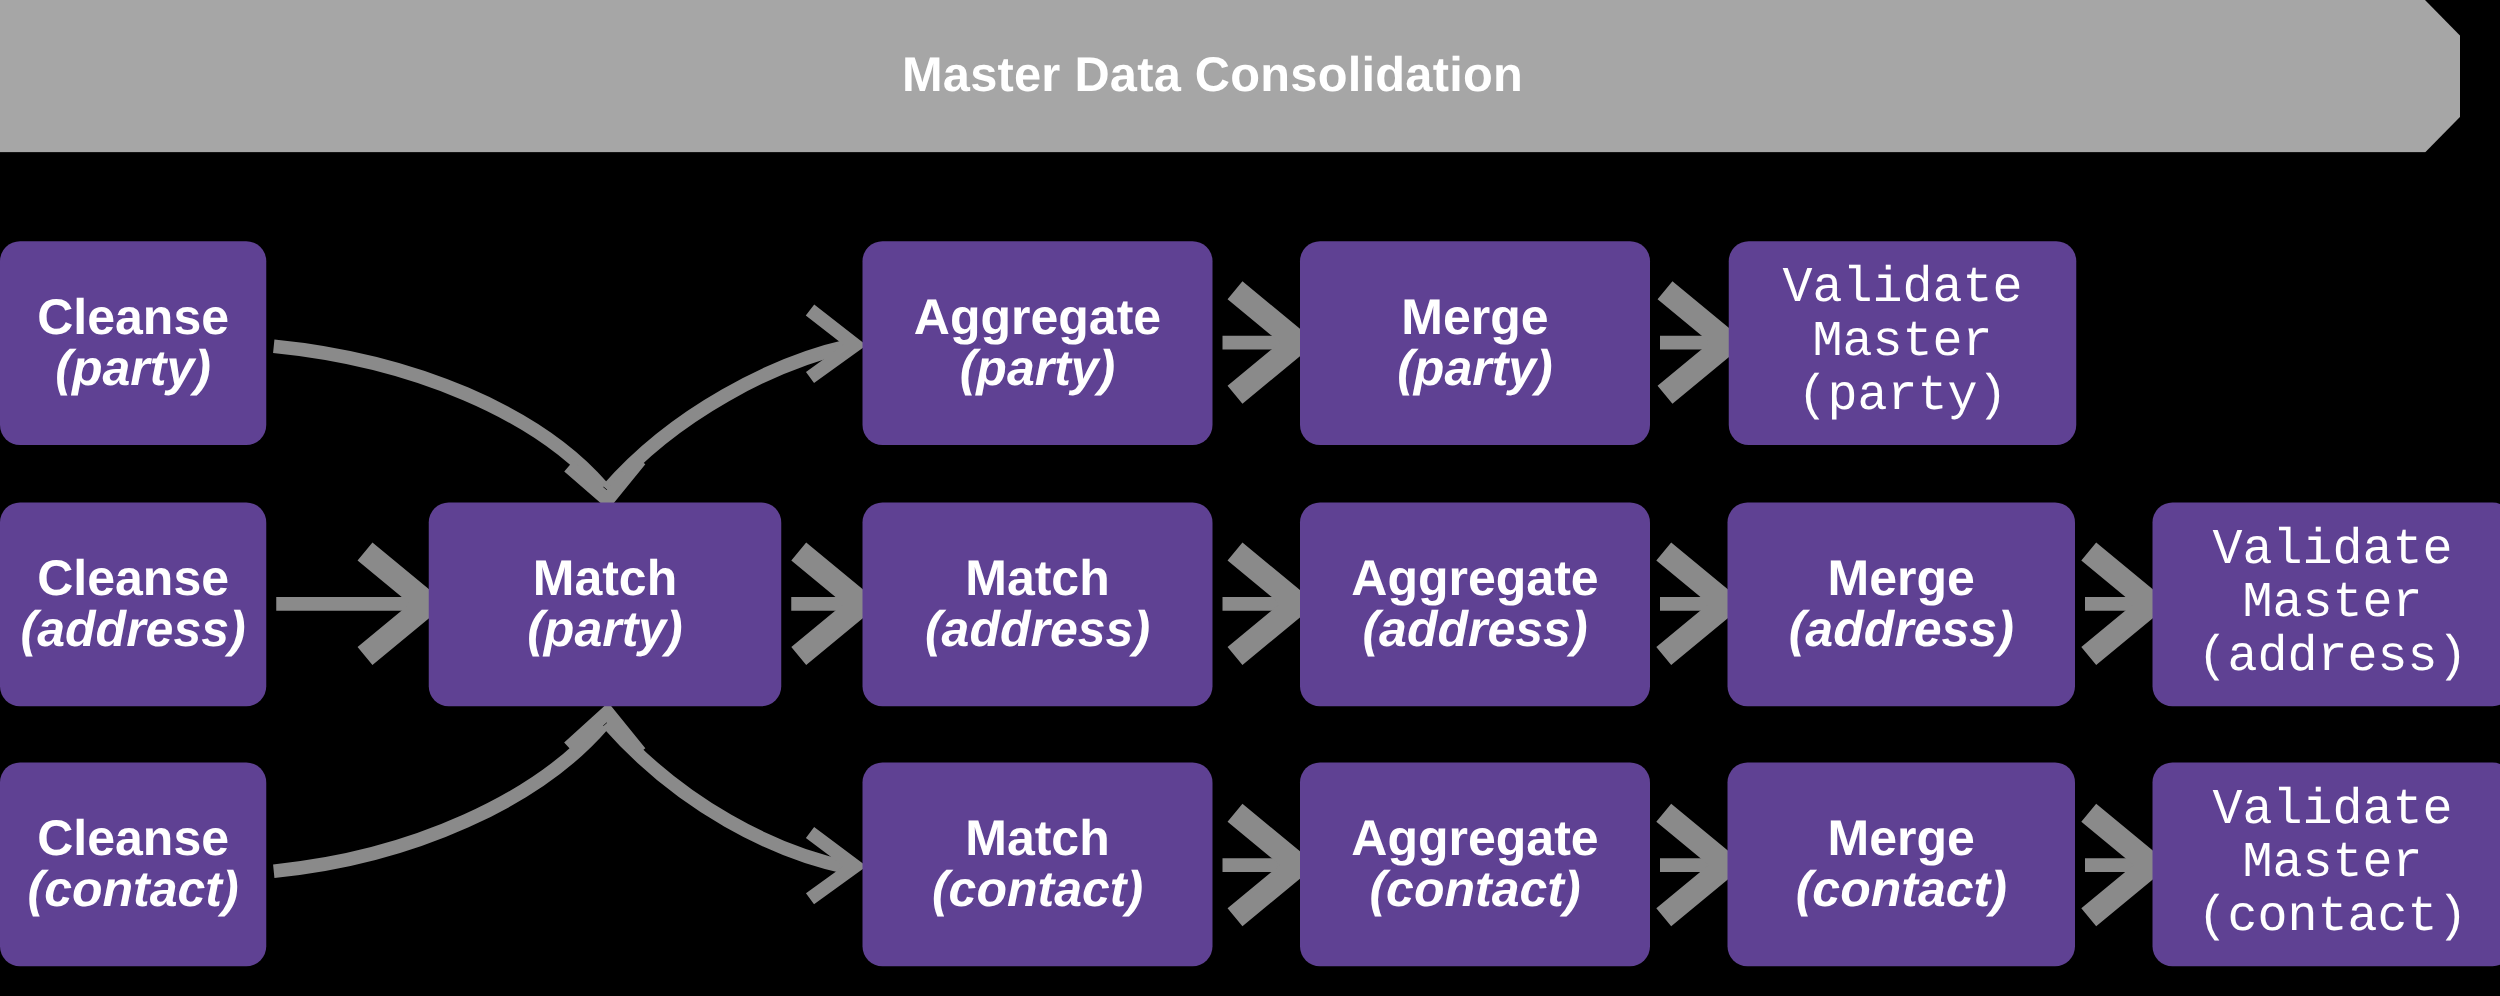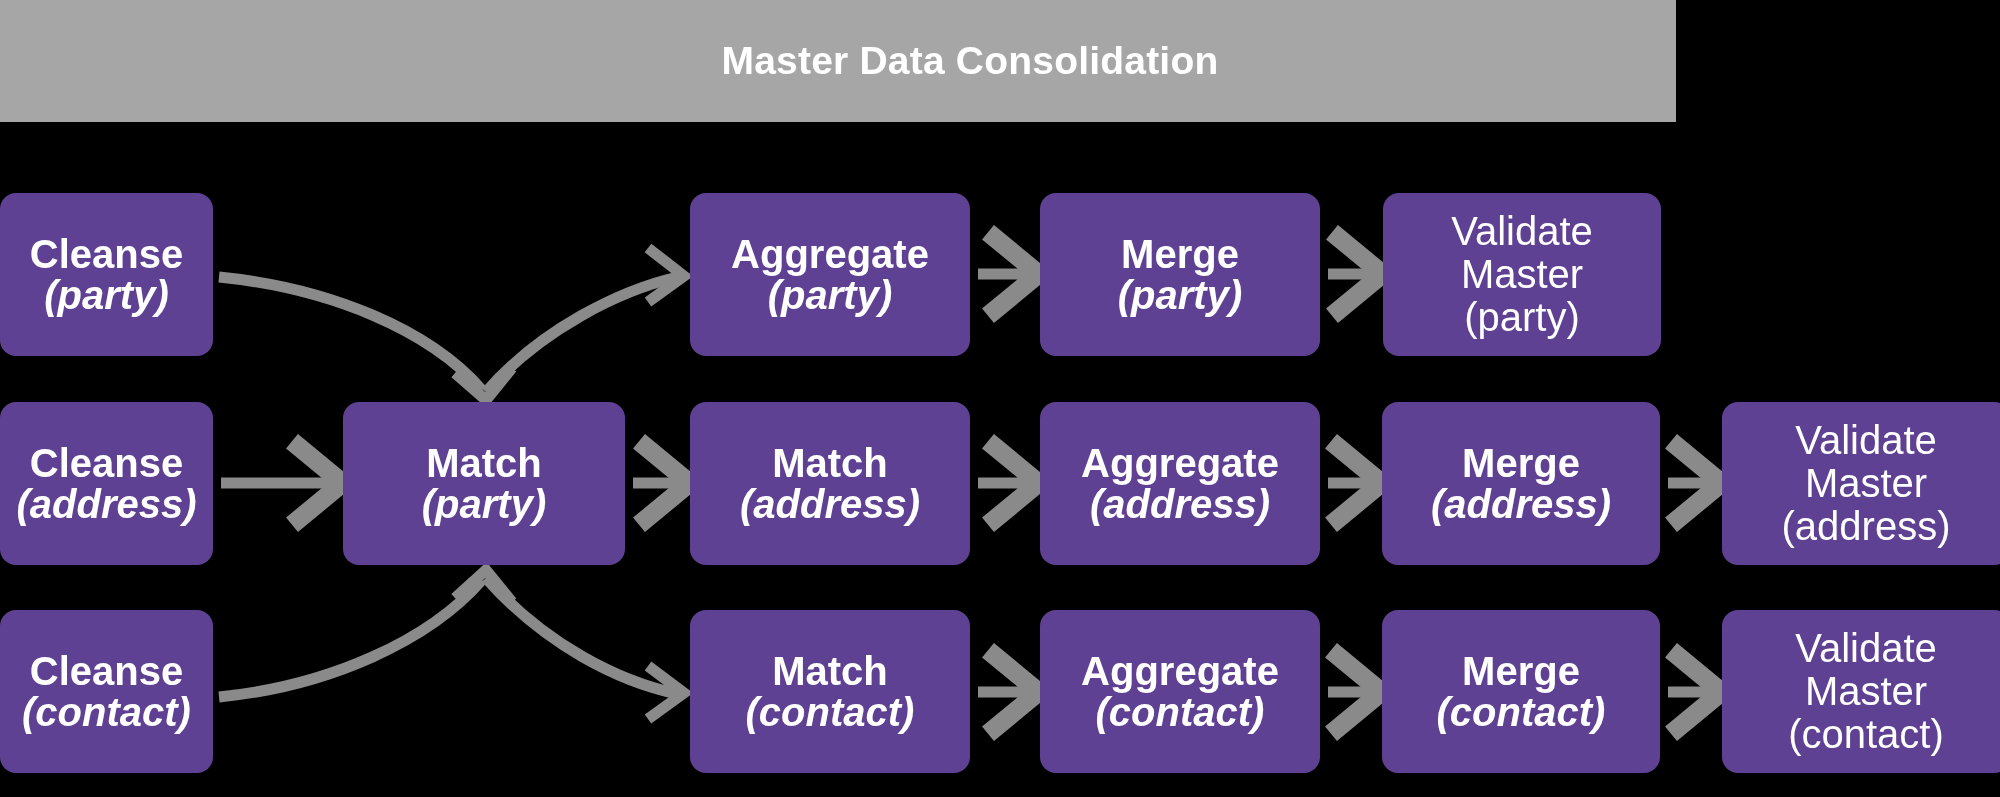--- a/index.html
+++ b/index.html
@@ -16,21 +16,21 @@
     height: 797px;
     background: #000000;
     overflow: hidden;
   }
 
   
   #banner {
     position: absolute;
     left: 0;
     top: 0;
-    width: 1676px;
+    width: 1968px;
     height: 122px;
   }
   #banner-shape {
     position: absolute;
     inset: 0;
     background: #A6A6A6;
     -webkit-clip-path: polygon(0 0, 1940px 0, 2000px 61px, 1940px 122px, 0 122px);
     clip-path: polygon(0 0, 1940px 0, 2000px 61px, 1940px 122px, 0 122px);
   }
   #banner-title {
@@ -78,20 +78,21 @@
   }
   
   .node.plain .l1,
   .node.plain .l2,
   .node.plain .l3 {
     font-size: 40px;
     font-weight: normal;
     font-style: normal;
     display: block;
     line-height: 1.08;
+    font-family: Liberation Mono, monospace;
   }
 
   
   #edges {
     position: absolute;
     left: 0;
     top: 0;
     width: 2000px;
     height: 797px;
     pointer-events: none;

